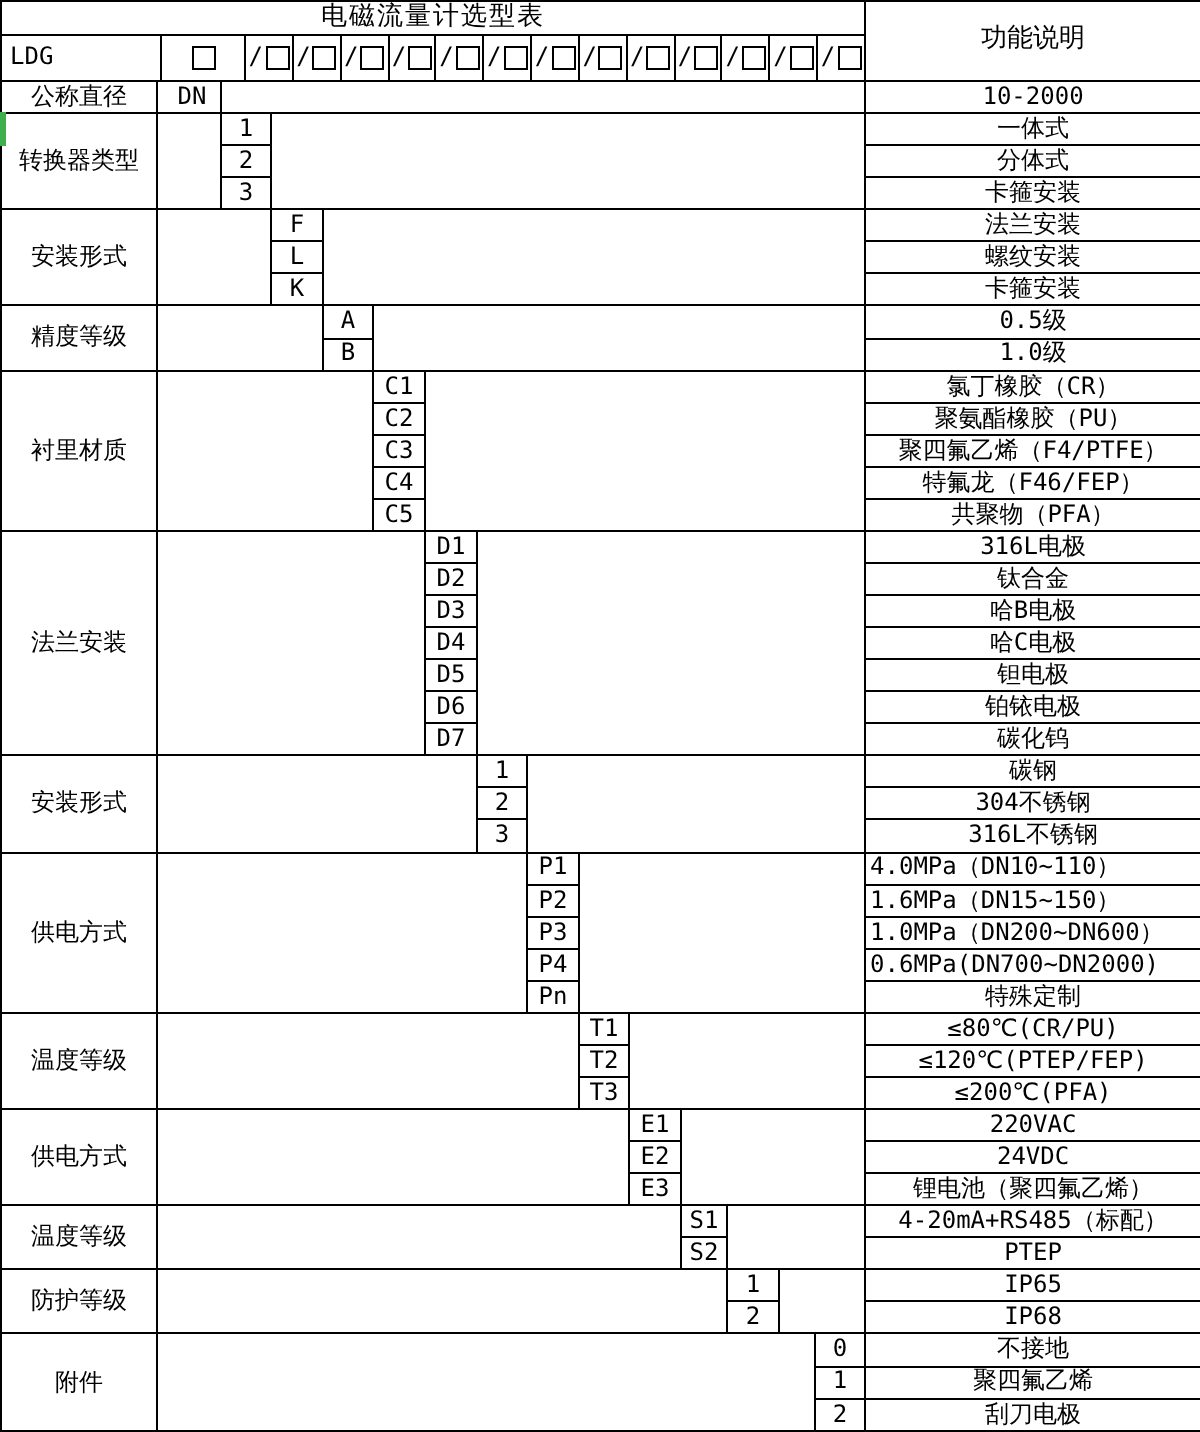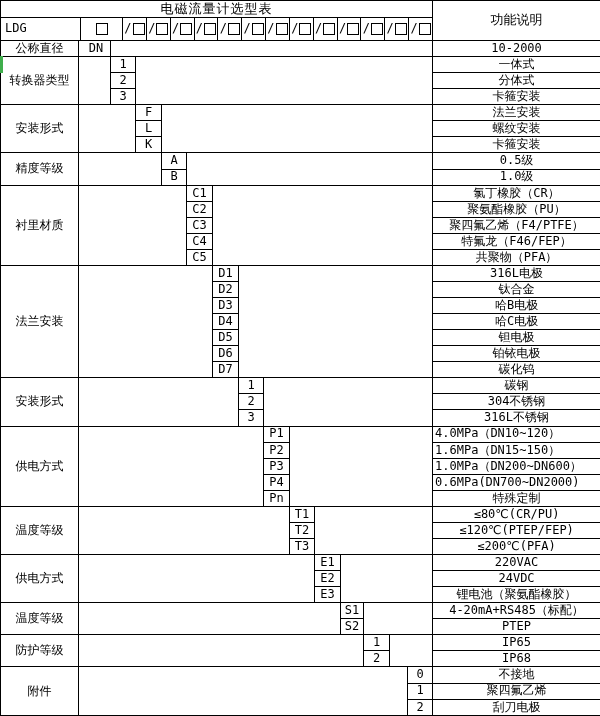--- a/index.html
+++ b/index.html
@@ -211,21 +211,21 @@
         </tr>
         <tr>
           <td class="code">3</td>
           <td class="desc">316L不锈钢</td>
         </tr>
         <tr>
           <td rowspan="5" class="label">供电方式</td>
           <td rowspan="5" colspan="7" class="spacer"></td>
           <td class="code">P1</td>
           <td rowspan="5" colspan="6" class="spacer"></td>
-          <td class="desc left">4.0MPa（DN10~120）</td>
+          <td class="desc left">4.0MPa（DN10~110）</td>
         </tr>
         <tr>
           <td class="code">P2</td>
           <td class="desc left">1.6MPa（DN15~150）</td>
         </tr>
         <tr>
           <td class="code">P3</td>
           <td class="desc left">1.0MPa（DN200~DN600）</td>
         </tr>
         <tr>
@@ -257,21 +257,21 @@
           <td class="code">E1</td>
           <td rowspan="3" colspan="4" class="spacer"></td>
           <td class="desc">220VAC</td>
         </tr>
         <tr>
           <td class="code">E2</td>
           <td class="desc">24VDC</td>
         </tr>
         <tr>
           <td class="code">E3</td>
-          <td class="desc">锂电池（聚氨酯橡胶）</td>
+          <td class="desc">锂电池（聚四氟乙烯）</td>
         </tr>
         <tr>
           <td rowspan="2" class="label">温度等级</td>
           <td rowspan="2" colspan="10" class="spacer"></td>
           <td class="code">S1</td>
           <td rowspan="2" colspan="3" class="spacer"></td>
           <td class="desc">4-20mA+RS485（标配）</td>
         </tr>
         <tr>
           <td class="code">S2</td>

